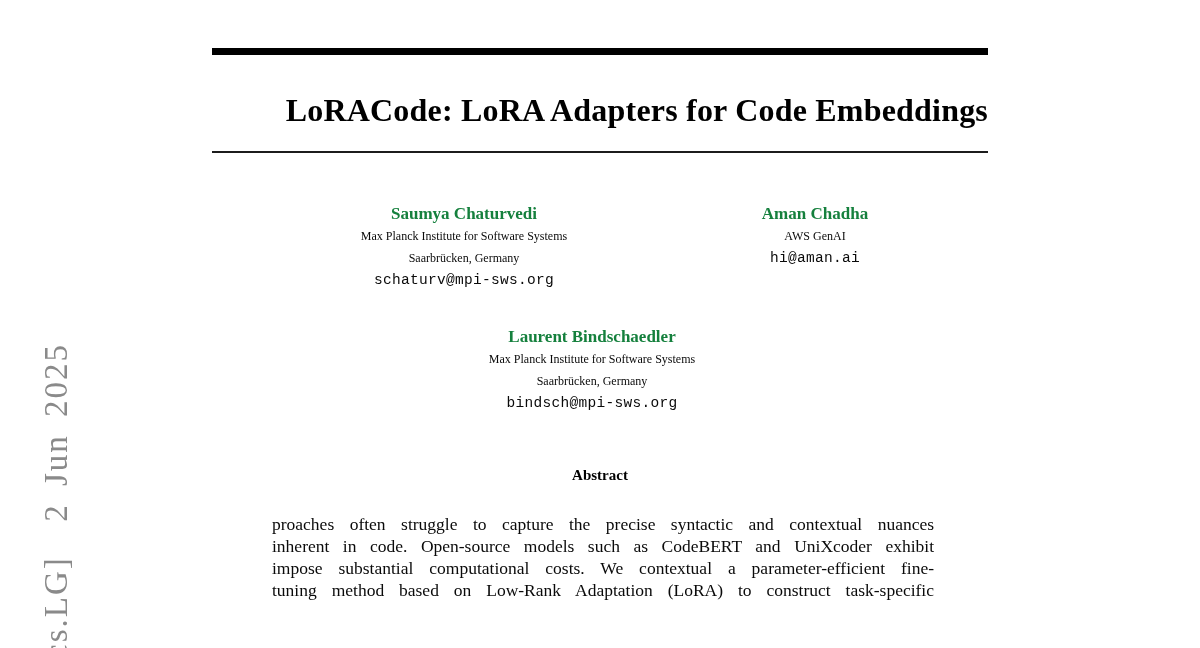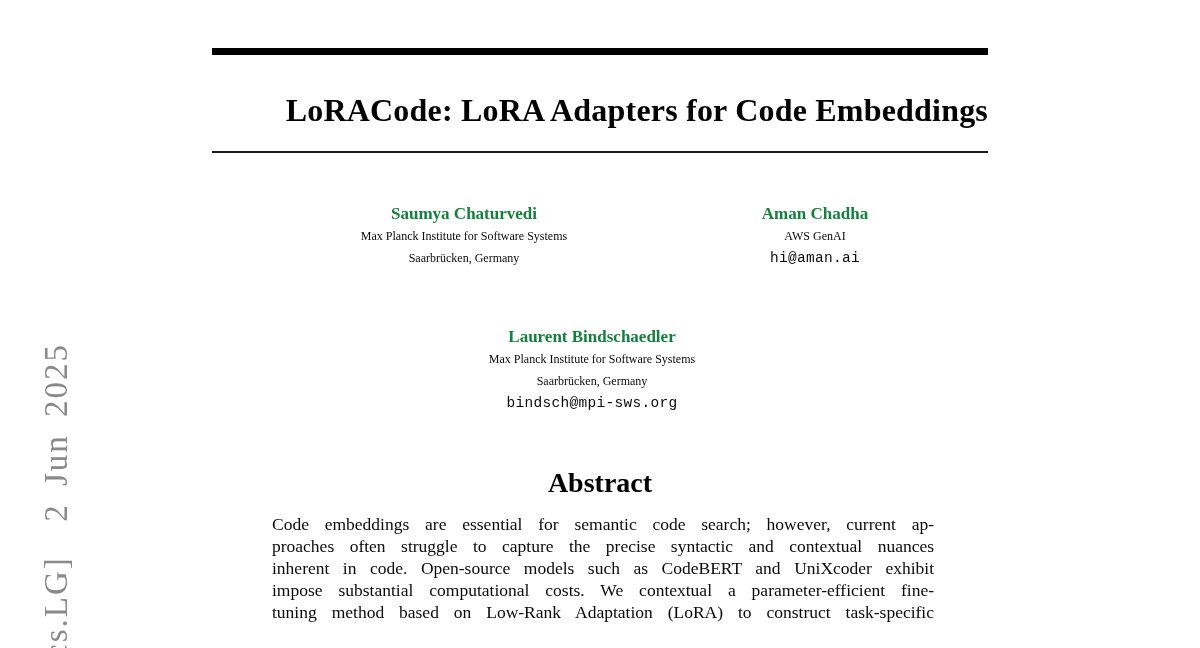--- a/index.html
+++ b/index.html
@@ -97,21 +97,21 @@
     letter-spacing: 0.3px;
   }
 
   
   .abstract-heading {
     position: absolute;
     left: 212px;
     top: 467px;
     width: 776px;
     text-align: center;
-    font-size: 28px;
+    font-size: 15px;
     font-weight: bold;
     color: #000000;
   }
   .abstract-body {
     position: absolute;
     left: 272px;
     top: 513px;
     width: 662px;
     font-size: 17.5px;
     line-height: 22px;
@@ -133,40 +133,40 @@
 
   <h1 class="title">LoRACode: LoRA Adapters for Code Embeddings</h1>
 
   <div class="rule-thin"></div>
 
   <div class="authors-row1">
     <div class="author author-col-1">
       <div class="author-name">Saumya Chaturvedi</div>
       <div class="author-affil">Max Planck Institute for Software Systems</div>
       <div class="author-affil">Saarbrücken, Germany</div>
+      <div class="author-email">schaturv@mpi-sws.org</div>
     </div>
     <div class="author author-col-2">
       <div class="author-name">Aman Chadha</div>
       <div class="author-affil">AWS GenAI</div>
       <div class="author-email">hi@aman.ai</div>
     </div>
   </div>
 
   <div class="authors-row2">
     <div class="author">
       <div class="author-name">Laurent Bindschaedler</div>
       <div class="author-affil">Max Planck Institute for Software Systems</div>
       <div class="author-affil">Saarbrücken, Germany</div>
       <div class="author-email">bindsch@mpi-sws.org</div>
     </div>
   </div>
 
   <div class="abstract-heading">Abstract</div>
 
   <div class="abstract-body">
-    <div class="abs-line">Code embeddings are essential for semantic code search; however, current ap-</div>
     <div class="abs-line">proaches often struggle to capture the precise syntactic and contextual nuances</div>
     <div class="abs-line">inherent in code. Open-source models such as CodeBERT and UniXcoder exhibit</div>
     <div class="abs-line">impose substantial computational costs. We contextual a parameter-efficient fine-</div>
     <div class="abs-line">tuning method based on Low-Rank Adaptation (LoRA) to construct task-specific</div>
   </div>
 
 </div>
 
 </body></html>

